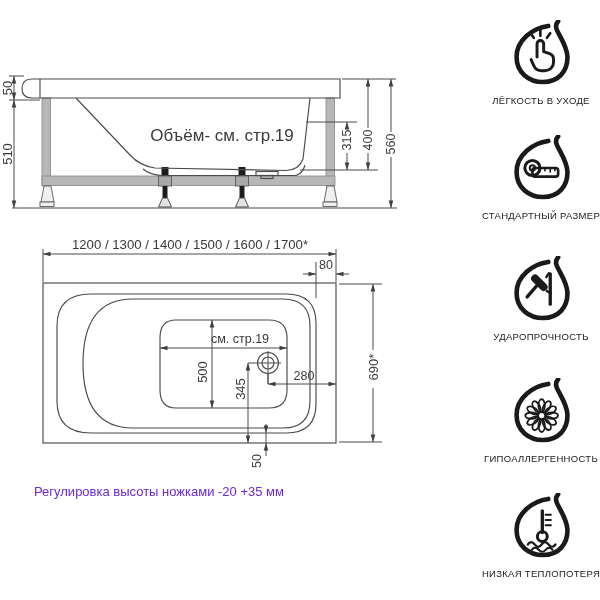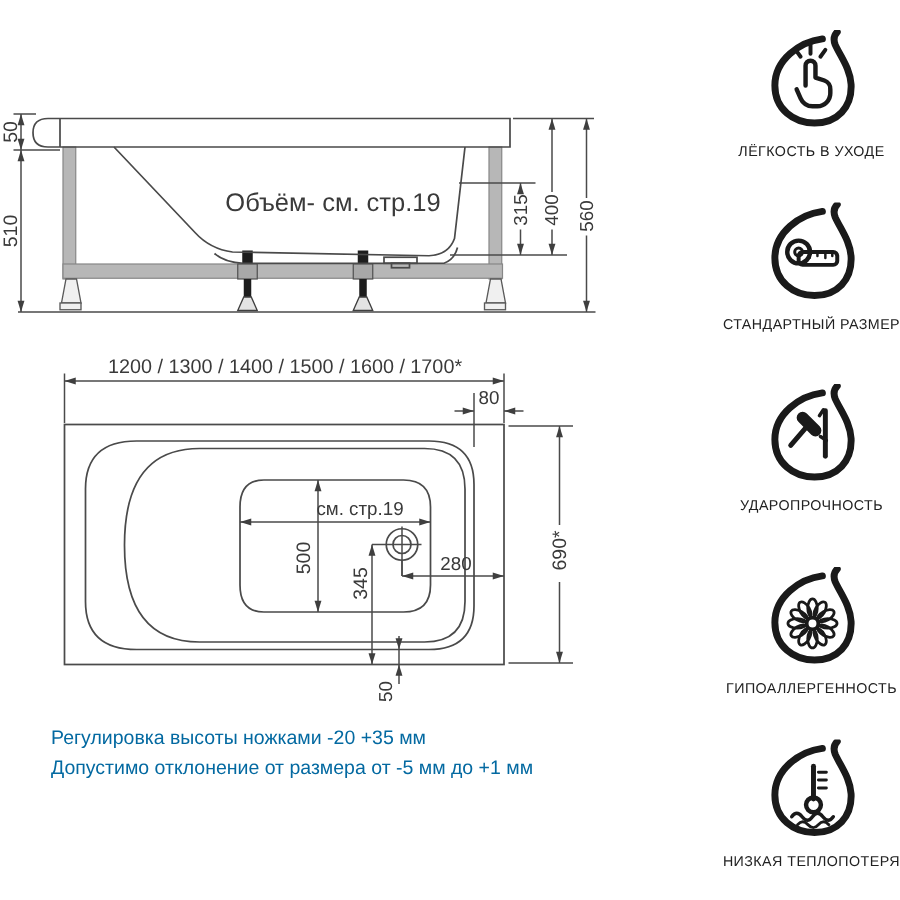--- a/index.html
+++ b/index.html
@@ -15,21 +15,21 @@
   .grayfill { fill:#b7b7b7; stroke:#878787; stroke-width:0.8; }
   .whitefoot{ fill:#f0f0f0; stroke:#5a5a5a; stroke-width:0.9; }
   .blackpart{ fill:#1d1d1d; stroke:none; }
   .nut      { fill:#a8a8a8; stroke:#4f4f4f; stroke-width:0.8; }
   .cone     { fill:#e3e3e3; stroke:#3f3f3f; stroke-width:0.9; }
   .t13 { font-size:13px; }
   .t125 { font-size:12.5px; }
   .t132 { font-size:13.2px; }
   .t17 { font-size:17px; }
   .notes {
-    position:absolute; left:34px; top:482px; font-size:13px; color:#0369a1; line-height:20px;
+    position:absolute; left:34px; top:482px; font-size:13px; color:#6d28d9; line-height:20px;
   }
   .feature { position:absolute; left:477px; width:128px; text-align:center; }
   .feature-label { font-size:9.5px; color:#212121; letter-spacing:0.3px; margin-top:5px; white-space:nowrap; }
   .badge { position:relative; display:inline-block; }
   .badge svg { position:static; display:block; }
   .ic { stroke:#1a1a1a; fill:none; stroke-linecap:round; stroke-linejoin:round; }
 </style>
 </head>
 <body>
 
@@ -173,21 +173,20 @@
     <text class="t125" x="240" y="339" text-anchor="middle" dominant-baseline="central">см. стр.19</text>
     <text class="t13" x="202" y="372" text-anchor="middle" dominant-baseline="central" transform="rotate(-90 202 372)">500</text>
     <text class="t13" x="240" y="389" text-anchor="middle" dominant-baseline="central" transform="rotate(-90 240 389)">345</text>
     <text class="t125" x="304" y="376" text-anchor="middle" dominant-baseline="central">280</text>
     <text class="t125" x="257" y="461" text-anchor="middle" dominant-baseline="central" transform="rotate(-90 257 461)">50</text>
     <text class="t13" x="373" y="367" text-anchor="middle" dominant-baseline="central" transform="rotate(-90 373 367)">690*</text>
   </svg>
 
   <div class="notes">
     <div>Регулировка высоты ножками -20 +35 мм</div>
-    <div>Допустимо отклонение от размера от -5 мм до +1 мм</div>
   </div>
 
   <div class="feature" style="top:20px">
     <span class="badge"><svg width="68" height="66" viewBox="0 0 100 100">
       <path class="ic" stroke-width="7" d="M 61 9 C 38 12 13 30 13 56 C 13 80 32 94 53 94 C 76 94 91 78 90 55 C 89 39 80 28 74 15 C 72 10 73 5 76 2"></path>
       <path class="ic" stroke-width="4.5" d="M 44 56 V 36 a 5 5 0 0 1 10 0 v 12 l 9 3 a 9 9 0 0 1 6 9 v 4 a 13 13 0 0 1 -13 13 h -5 a 13 13 0 0 1 -12 -8 l -4 -9"></path>
       <path class="ic" stroke-width="4" d="M 39 27 l -5 -7 M 49 24 v -9 M 59 27 l 5 -7"></path>
     </svg></span>
     <div class="feature-label">ЛЁГКОСТЬ В УХОДЕ</div>
   </div>

